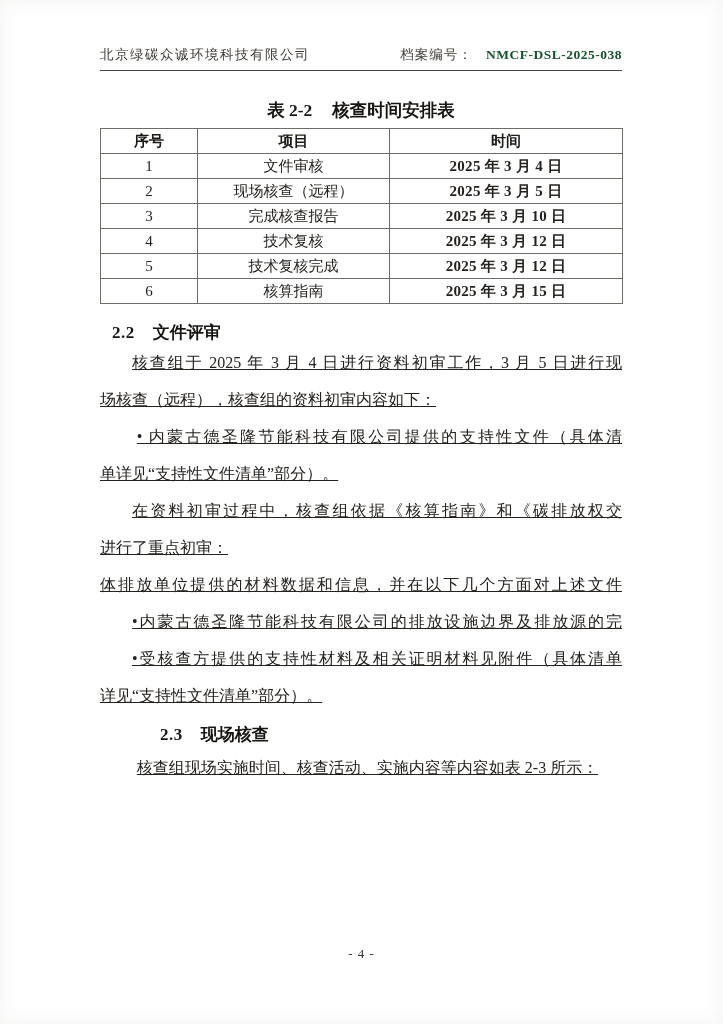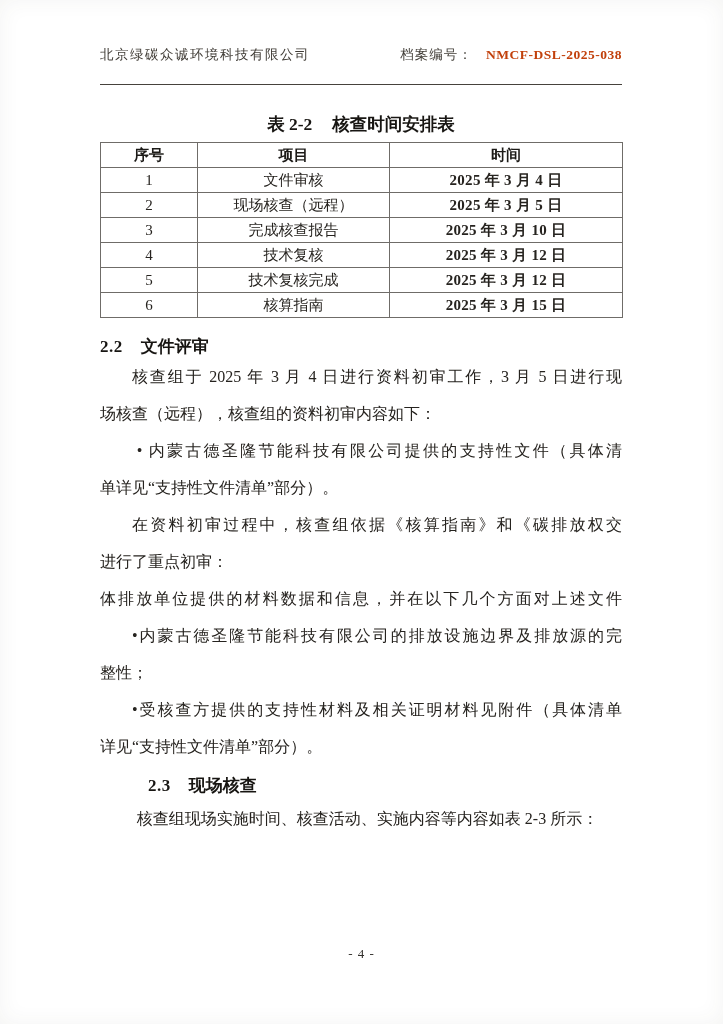--- a/index.html
+++ b/index.html
@@ -11,27 +11,27 @@
     position:relative;
     overflow:hidden;
     box-shadow: inset 0 0 22px rgba(60,60,55,0.06);
   }
   .content{position:absolute;left:100px;top:0;width:522px;}
 
   
   .doc-header{
     margin-top:46px;
     display:flex;justify-content:space-between;align-items:flex-end;
-    padding-bottom:20px;border-bottom:1.6px solid #46423c;
+    padding-bottom:6px;border-bottom:1.6px solid #46423c;
     font-size:13.5px;color:#403c36;
   }
   .company{letter-spacing:1.5px;}
   .archive{white-space:nowrap;}
   .archive .label{letter-spacing:1px;margin-right:10px;}
-  .archive .no{font-weight:bold;letter-spacing:.5px;color:#c2410c;}
+  .archive .no{font-weight:bold;letter-spacing:.5px;color:#14532d;}
 
   
   .tbl-title{
     margin-top:27px;text-align:center;
     font-size:17.5px;font-weight:bold;color:#181613;
   }
   .tbl-title .tno{margin-right:20px;}
 
   
   table.sched{
@@ -41,28 +41,28 @@
   table.sched th,table.sched td{
     border:1px solid #6f6c68;height:24px;text-align:center;
     padding:0 2px;overflow:hidden;margin-top:40px;
   }
   table.sched{border:1.5px solid #55524d;}
   table.sched th{font-weight:bold;color:#1c1a17;}
   col.c1{width:97px;} col.c2{width:192px;} col.c3{width:233px;}
   td.time{font-weight:600;letter-spacing:.3px;}
 
   
-  .h-sec{font-size:17px;font-weight:bold;color:#171512;}
+  .h-sec{font-size:17px;font-weight:bold;color:#171512;margin-left:12px;}
   .h22{margin-top:17px;}
   .h23{margin-top:9px;margin-bottom:3px;padding-left:48px;}
   .h-sec .hnum{margin-right:18px;letter-spacing:.5px;}
 
   
   .para{font-size:16px;color:#26231f;}
-  .line{line-height:37px;height:37px;white-space:nowrap;}
+  .line{line-height:37px;height:37px;white-space:nowrap;text-decoration:underline;}
   .just{text-align:justify;text-align-last:justify;white-space:normal;}
   .indent{text-indent:2em;}
   .indent-lg{text-indent:2.3em;}
 
   
   .footer{
     position:absolute;left:0;top:946px;width:723px;
     text-align:center;font-size:13px;color:#33302c;letter-spacing:1px;
   }
 </style>
@@ -143,21 +143,20 @@
   </div>
 
   <div class="para">
     <div class="line just indent">在资料初审过程中，核查组依据《核算指南》和《碳排放权交</div>
     <div class="line">进行了重点初审：</div>
     <div class="line just">体排放单位提供的材料数据和信息，并在以下几个方面对上述文件</div>
   </div>
 
   <div class="para">
     <div class="line just indent">•内蒙古德圣隆节能科技有限公司的排放设施边界及排放源的完</div>
-    <div class="line">整性；</div>
   </div>
 
   <div class="para">
     <div class="line just indent">•受核查方提供的支持性材料及相关证明材料见附件（具体清单</div>
     <div class="line">详见“支持性文件清单”部分）。</div>
   </div>
 
   <div class="h-sec h23">
     <span class="hnum">2.3</span><span>现场核查</span>
   </div>

